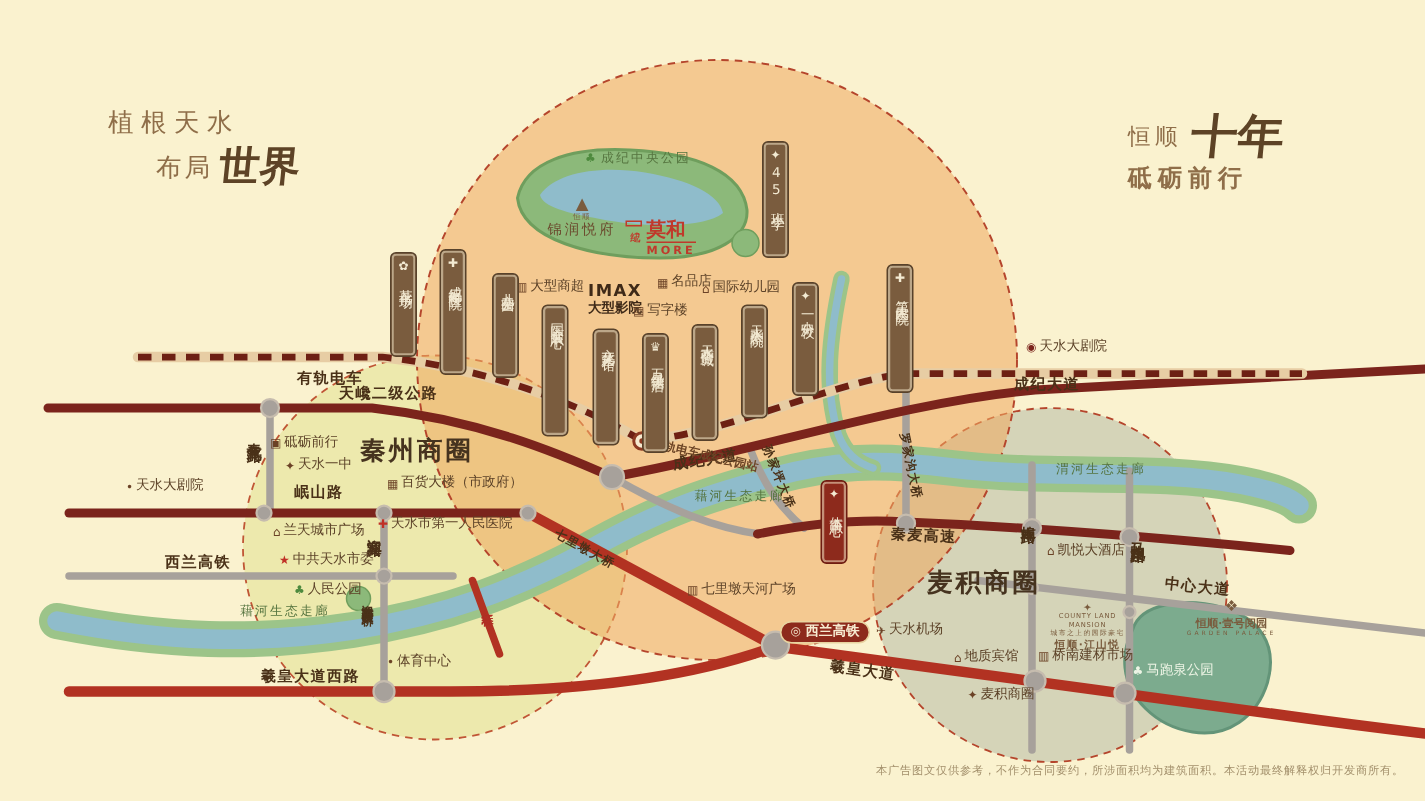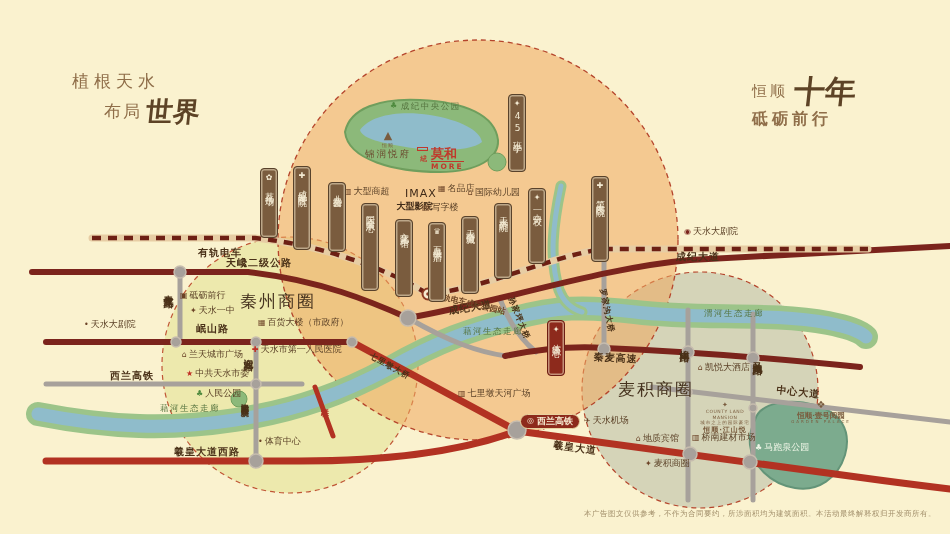--- a/index.html
+++ b/index.html
@@ -8,21 +8,21 @@
   #scene{position:absolute;left:0;top:0;}
   #labels{position:absolute;left:0;top:0;width:950px;height:534px;}
 
   
   .lbl{position:absolute;display:flex;align-items:center;gap:2px;font-size:9px;
        color:#5c4228;white-space:nowrap;line-height:1;transform-origin:0 0;}
   .road{font-weight:bold;font-size:10px;color:#4a3118;letter-spacing:1px;}
   .vert{writing-mode:vertical-rl;text-orientation:upright;letter-spacing:1px;display:block;}
   .small{font-size:8px;}
   .river{color:#55743f;font-size:8.5px;letter-spacing:1.5px;}
-  .big{font-size:17px;font-weight:normal;color:#46331f;letter-spacing:2px;}
+  .big{font-size:17px;font-weight:bold;color:#46331f;letter-spacing:2px;}
   .red{color:#b03024;}
   .station{font-size:8px;color:#6d4526;font-weight:bold;letter-spacing:0;}
   .onpark{color:#edf4e5;}
   .ic{font-size:8px;color:#6b4226;line-height:1;}
   .ic-hospital,.ic-star{color:#c03026;}
   .ic-tree{color:#4e8a3e;}
   .ic-train,.ic-station{color:#7b241c;}
   .onpark .ic{color:#edf4e5;}
 
   
@@ -37,21 +37,21 @@
   .plaque--red{background:#8d2a1c;border-color:#6d1d12;}
 
   
   .hsr-badge{position:absolute;left:520px;top:414px;display:inline-flex;align-items:center;gap:3px;
              background:#8d2a1c;color:#f6ead0;border:1px solid #e8d3a0;border-radius:8px;
              font-size:9px;font-weight:bold;padding:1px 6px;line-height:1.2;}
   .hsr-badge .ic{color:#f6ead0;}
 
   
   .imax{position:absolute;left:392px;top:188px;text-align:center;color:#3f2a18;line-height:1.15;}
-  .imax .l1{font-size:11px;font-weight:normal;letter-spacing:1px;margin-left:13px;}
+  .imax .l1{font-size:11px;font-weight:bold;letter-spacing:1px;}
   .imax .l2{font-size:9px;font-weight:bold;}
 
   
   .slogan-left{position:absolute;left:72px;top:70px;color:#8f6e49;}
   .slogan-left .l1{font-size:17px;letter-spacing:5px;}
   .slogan-left .l2{margin-top:7px;margin-left:32px;display:flex;align-items:flex-start;gap:4px;}
   .slogan-left .pfx{font-size:17px;letter-spacing:2px;}
   .calli{font-family:"DejaVu Serif","Liberation Serif",serif;font-weight:bold;
          color:#5d4326;transform:skewX(-6deg);display:inline-block;}
   .slogan-left .calli{font-size:27px;line-height:.9;}

